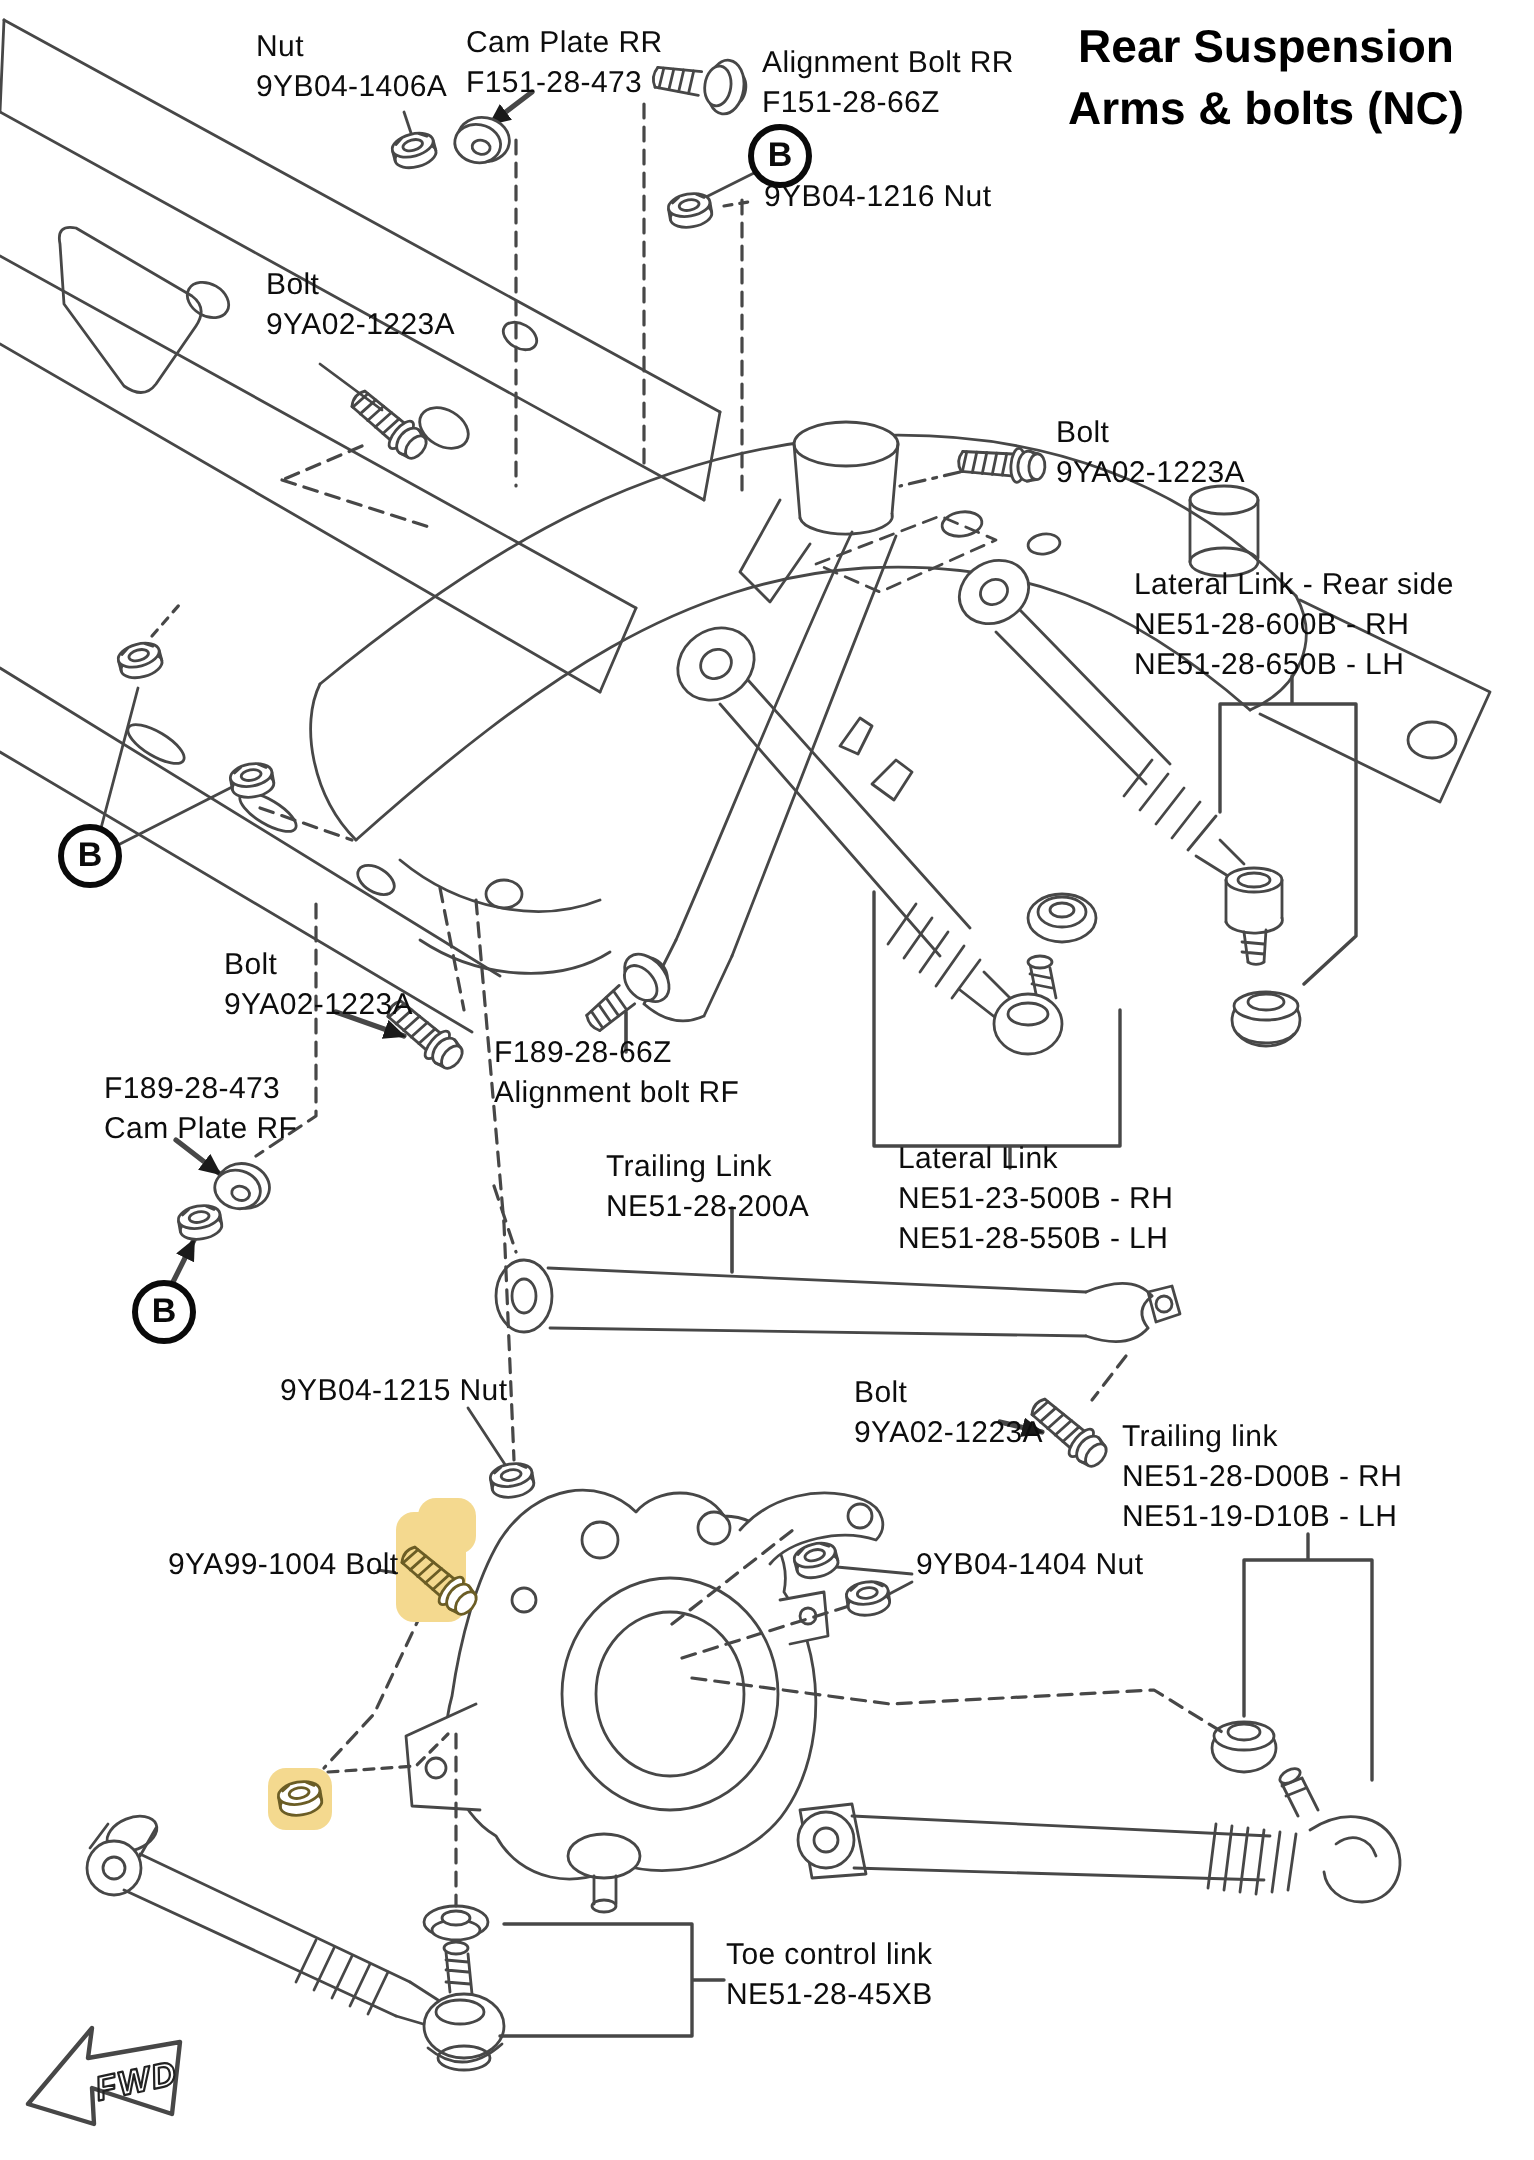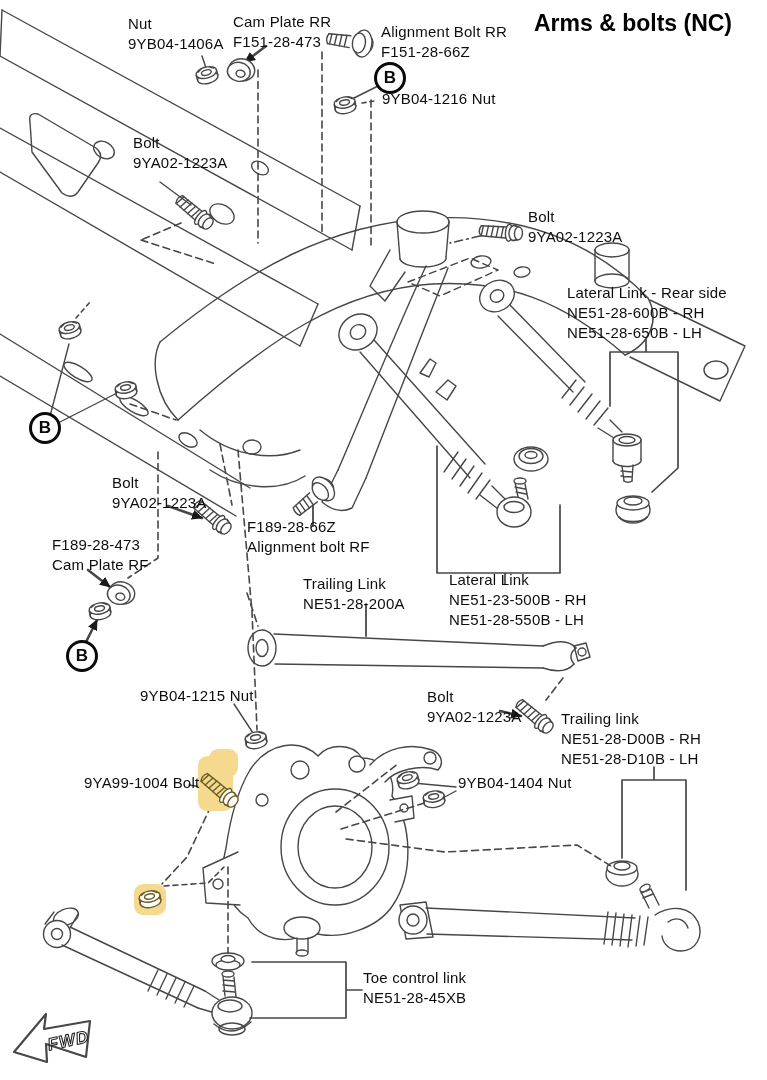--- a/index.html
+++ b/index.html
@@ -273,20 +273,21 @@
     <use href="#sym-nut" transform="translate(150,899) rotate(-10)" stroke="#6b5d25"></use>
   </g>
 
   <g>
     <path d="M14,1052 L46,1014 L44,1029 L90,1021 L86,1057 L46,1044 L47,1062 Z" fill="#fff" stroke-width="2.2"></path>
     <text x="48" y="1048" transform="rotate(-12 60 1044)" font-family="Liberation Sans, sans-serif" font-size="17" font-weight="bold" font-style="italic" fill="none" stroke="#222" stroke-width="1.1" letter-spacing="1">FWD</text>
   </g>
 </svg>
 
 <div class="title">
+  <div>Rear Suspension</div>
   <div>Arms &amp; bolts (NC)</div>
 </div>
 
 <div class="bcircle" style="left:374px;top:62px">
       <span>B</span>
     </div>
 <div class="bcircle" style="left:29px;top:412px">
       <span>B</span>
     </div>
 <div class="bcircle" style="left:66px;top:640px">
@@ -359,21 +360,21 @@
 </div>
 
 <div class="lbl" style="left:427px;top:687px">
   <div>Bolt</div>
   <div>9YA02-1223A</div>
 </div>
 
 <div class="lbl" style="left:561px;top:709px">
   <div>Trailing link</div>
   <div>NE51-28-D00B - RH</div>
-  <div>NE51-28-D10B - LH</div>
+  <div>NE51-19-D10B - LH</div>
 </div>
 
 <div class="lbl" style="left:84px;top:773px">
   <div>9YA99-1004 Bolt</div>
 </div>
 
 <div class="lbl" style="left:458px;top:773px">
   <div>9YB04-1404 Nut</div>
 </div>
 

